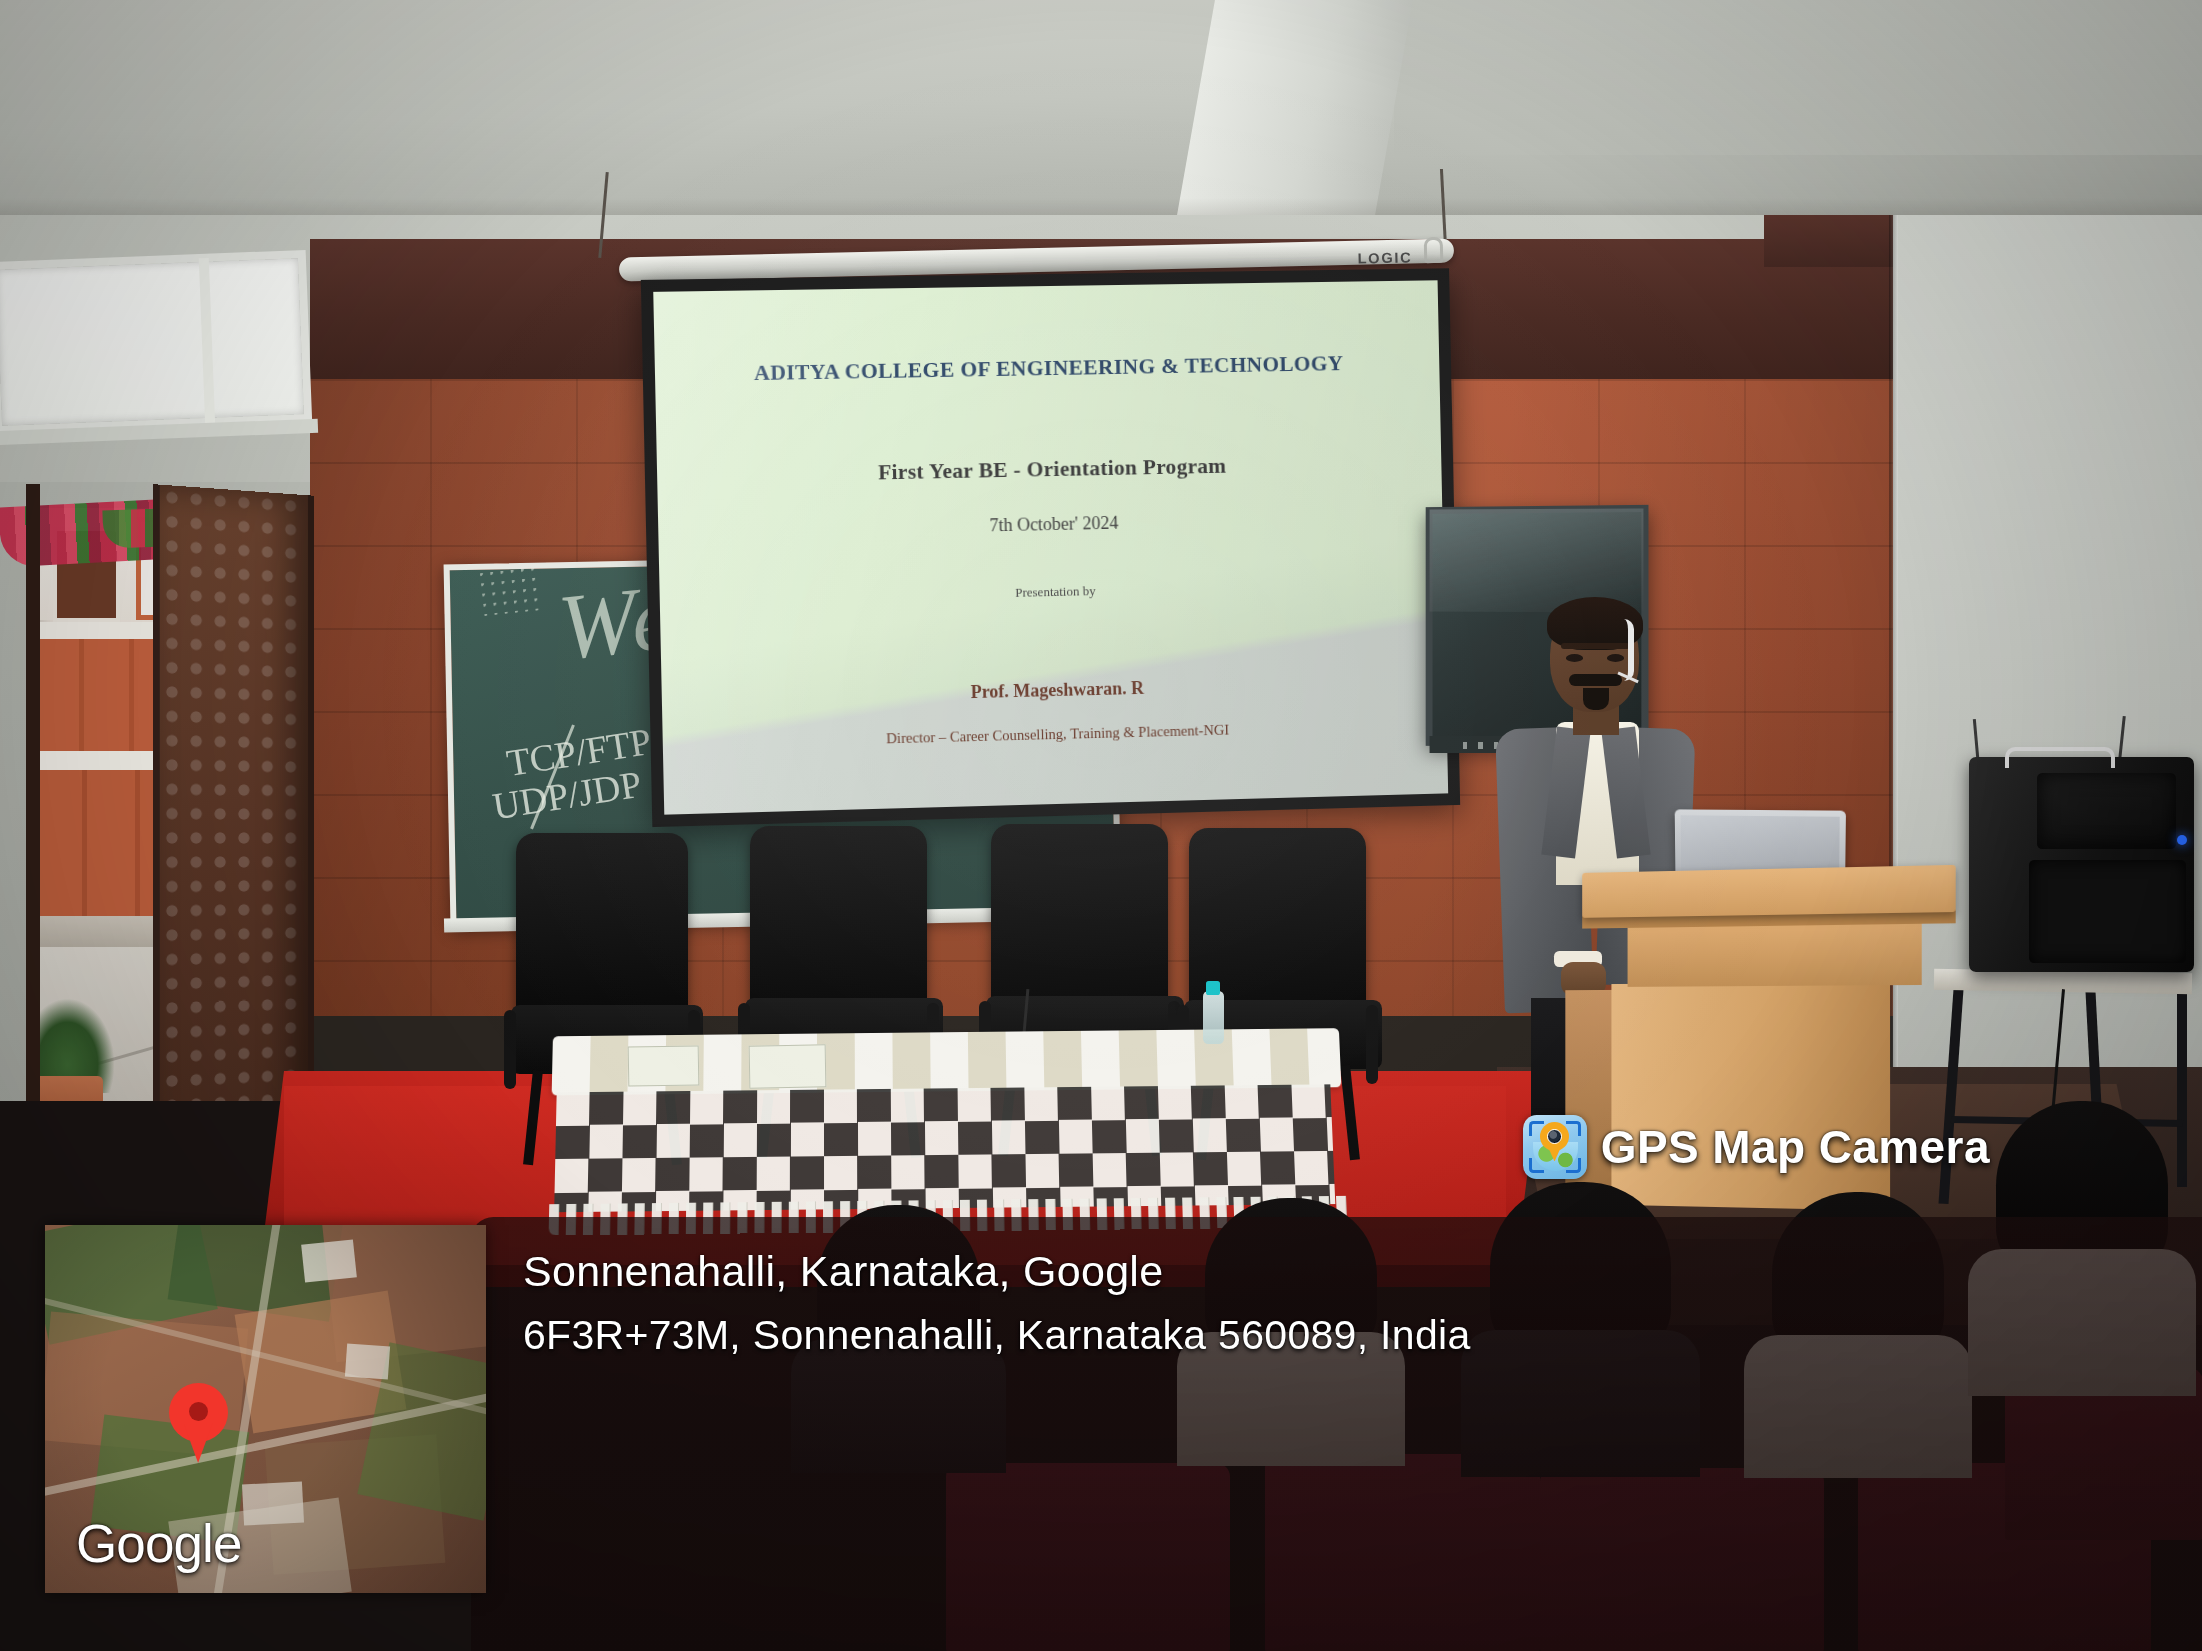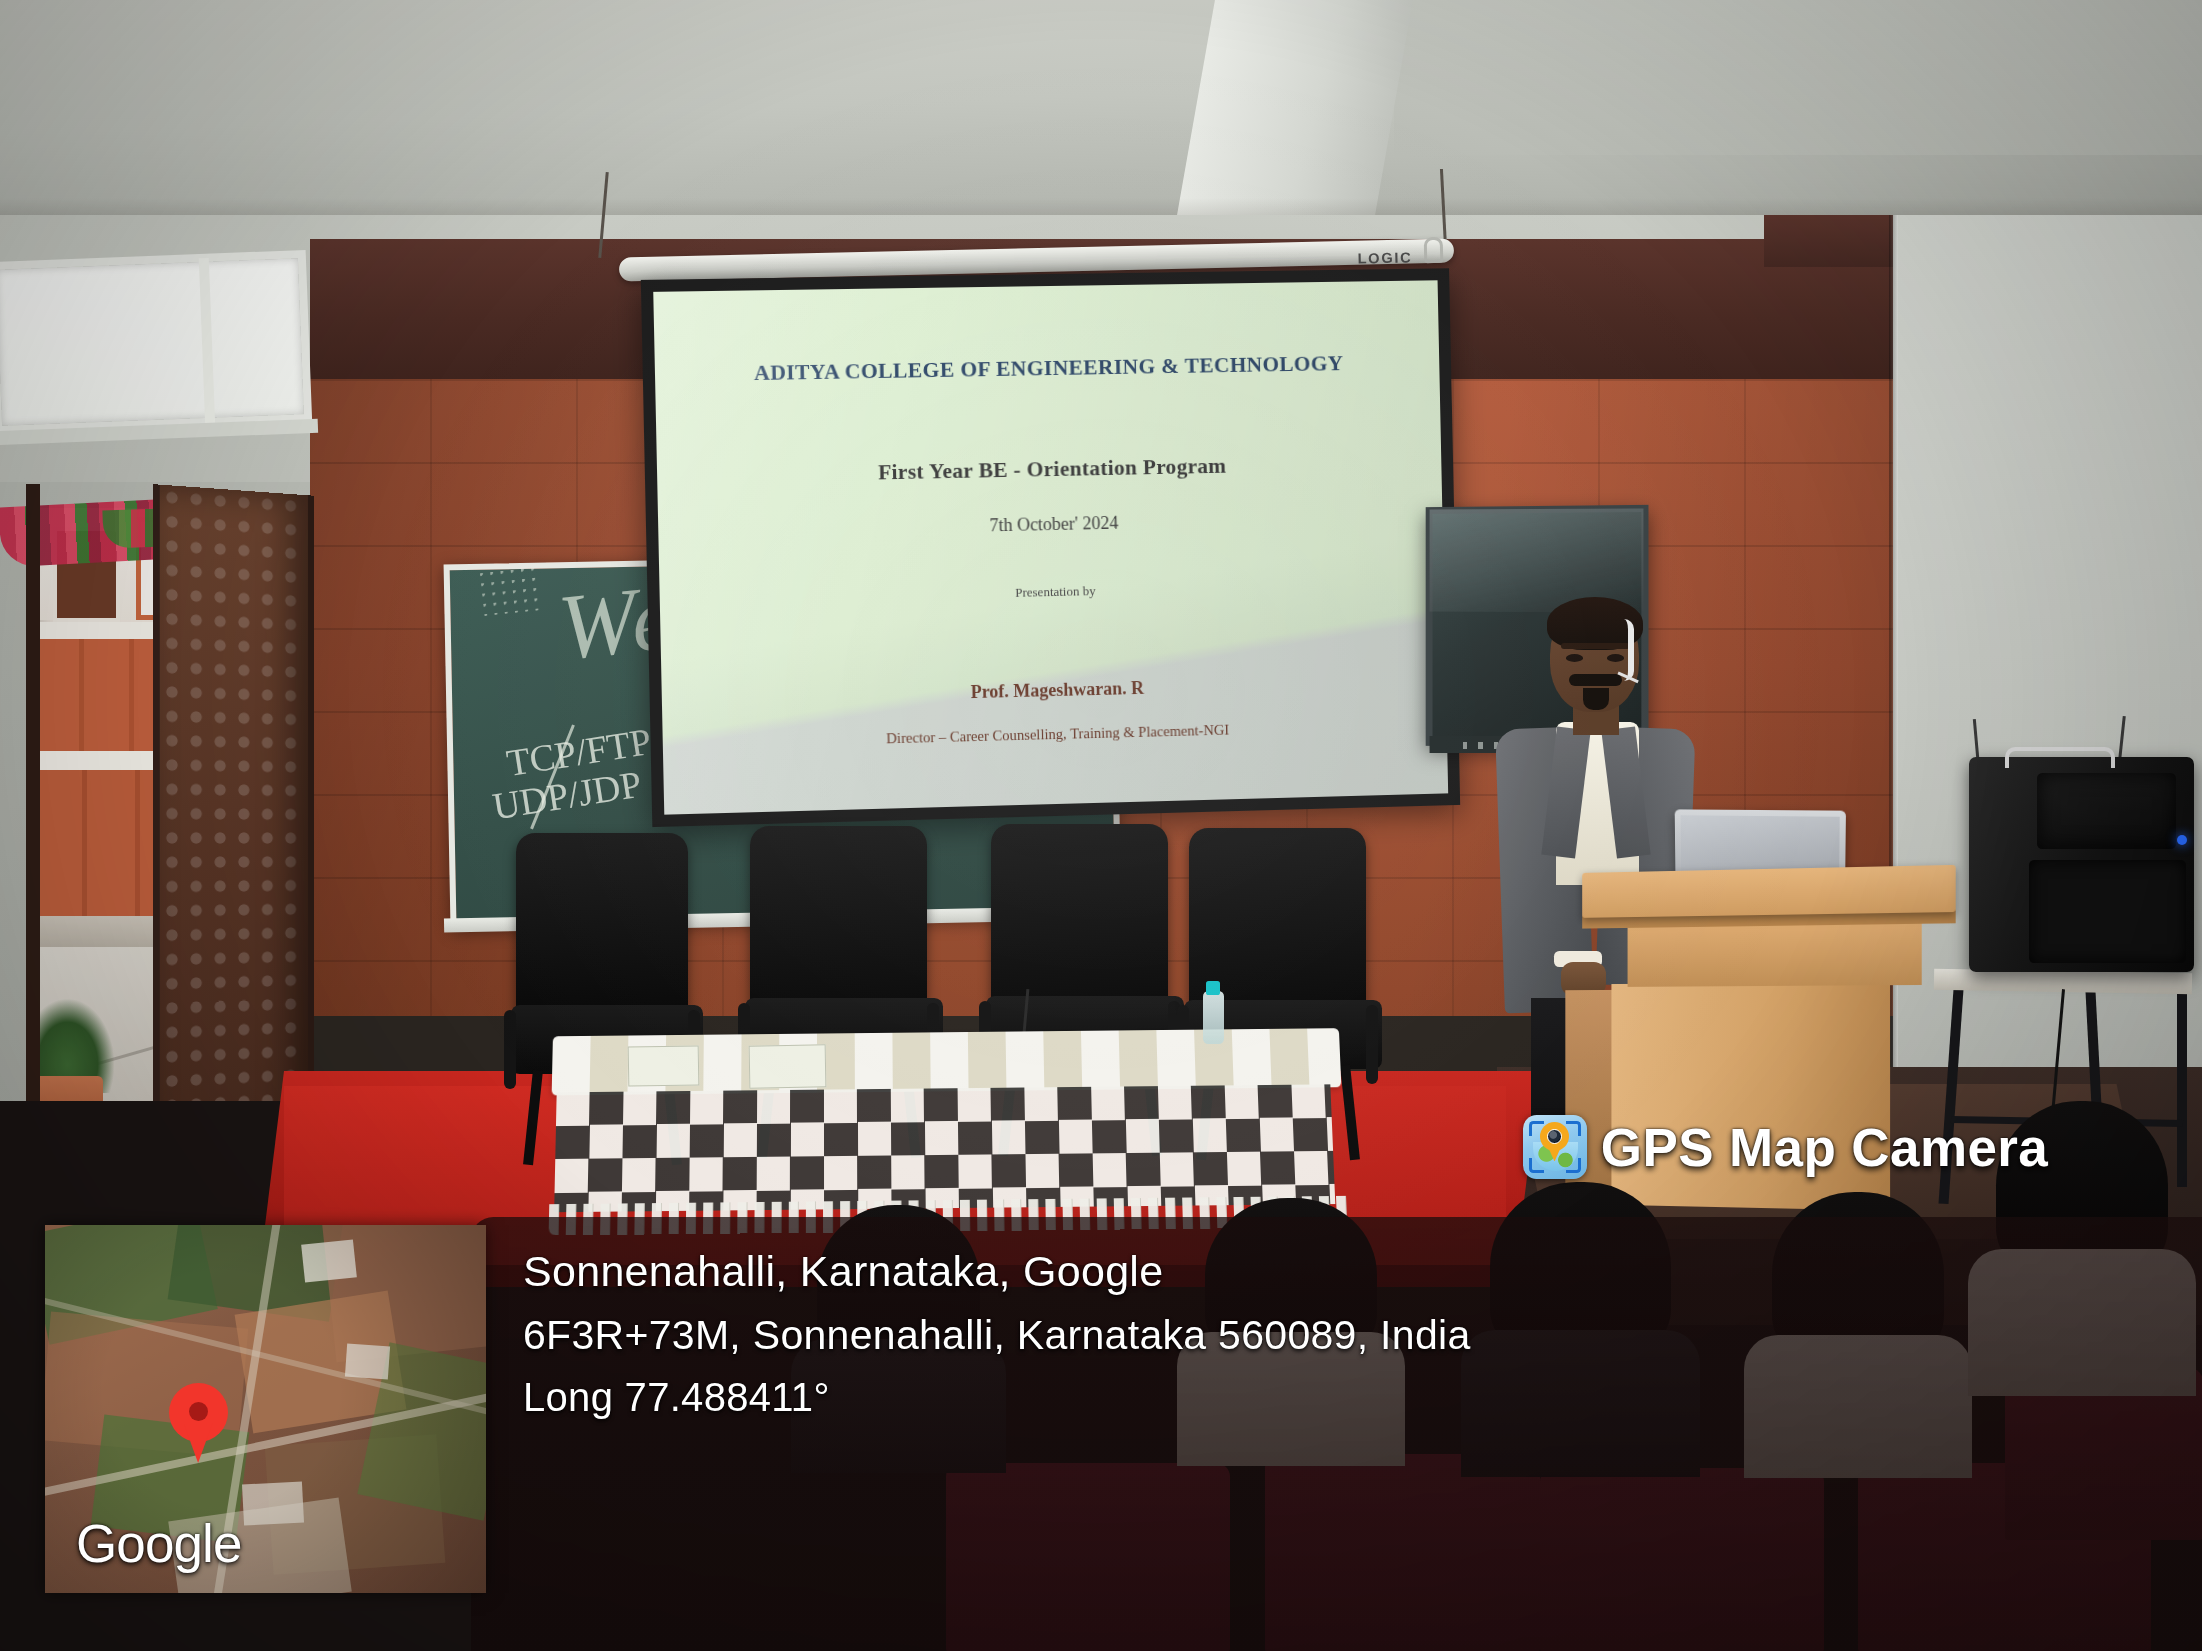--- a/index.html
+++ b/index.html
@@ -342,21 +342,21 @@
     background:radial-gradient(circle at 30% 40%,#7ec44f 0 7.7px,transparent 8.6px),
                radial-gradient(circle at 72% 62%,#6fb844 0 6.9px,transparent 7.7px),
                linear-gradient(180deg,#a9dcf5,#79c3ea);border-radius:0 0 22.4px 22.4px;}
   #wm-pin{position:absolute;left:17px;top:6.9px;width:29px;height:40px;}
   #wm-pin .ph{position:absolute;left:0;top:0;width:29px;height:29px;background:#f5a81c;border-radius:50%;}
   #wm-pin .pt{position:absolute;left:6px;top:20.6px;width:17px;height:19px;background:#f5a81c;
     clip-path:polygon(50% 100%,0 0,100% 0);}
   #wm-pin .lens{position:absolute;left:6.9px;top:6.9px;width:15.5px;height:15.5px;
     background:radial-gradient(circle at 40% 38%,#5a6470 0 3.4px,#1d2a38 4.3px 6.9px,#0c141d 7.7px);border-radius:50%;
     border:1.7px solid #fff;}
-  #wm-text{font-size:53px;color:#fff;font-weight:bold;letter-spacing:0.4px;
+  #wm-text{font-size:46px;color:#fff;font-weight:bold;letter-spacing:0.4px;
     text-shadow:0 2.6px 6.9px rgba(0,0,0,.85),0 0 2.6px rgba(0,0,0,.9);}
 
   
   #grade{left:0;top:0;width:2203px;height:1652px;pointer-events:none;
     background:radial-gradient(ellipse at 50% 42%,rgba(255,255,255,.05) 0%,rgba(0,0,0,0) 48%,rgba(0,0,0,.30) 100%);}
 </style>
 </head>
 <body>
 
 <div id="stage">
@@ -572,21 +572,20 @@
         <span class="lens"></span>
       </span>
     </div>
     <div id="wm-text">GPS Map Camera</div>
   </div>
 
   <div class="layer" id="gps-panel"></div>
   <div class="layer" id="gps-text">
     <div class="gline" id="gline-1">Sonnenahalli, Karnataka, Google</div>
     <div class="gline" id="gline-2">6F3R+73M, Sonnenahalli, Karnataka 560089, India</div>
-    <div class="gline" id="gline-4">Long 77.488411°</div>
   </div>
 
   <div class="layer" id="map-thumb">
     <div class="mapfield" id="mt-f1"></div>
     <div class="mapfield" id="mt-f2"></div>
     <div class="mapfield" id="mt-f3"></div>
     <div class="mapfield" id="mt-f4"></div>
     <div class="mapfield" id="mt-f5"></div>
     <div class="mapfield" id="mt-f6"></div>
     <div class="mapfield" id="mt-f7"></div>

